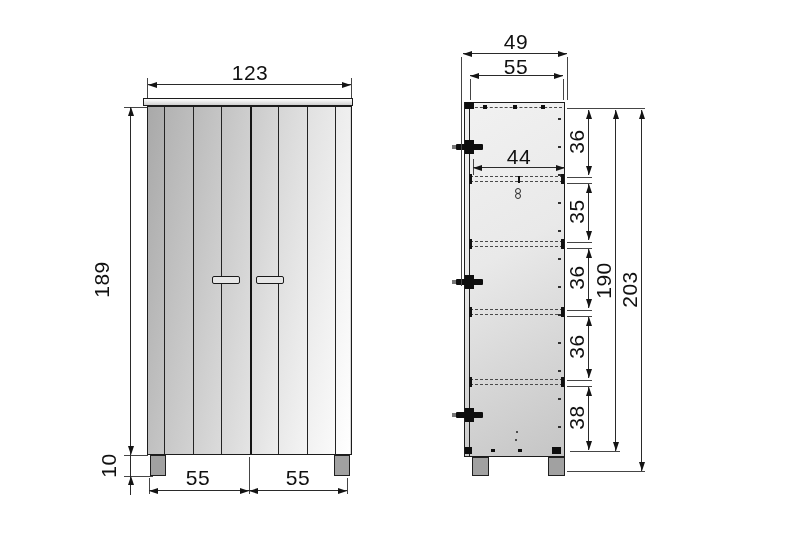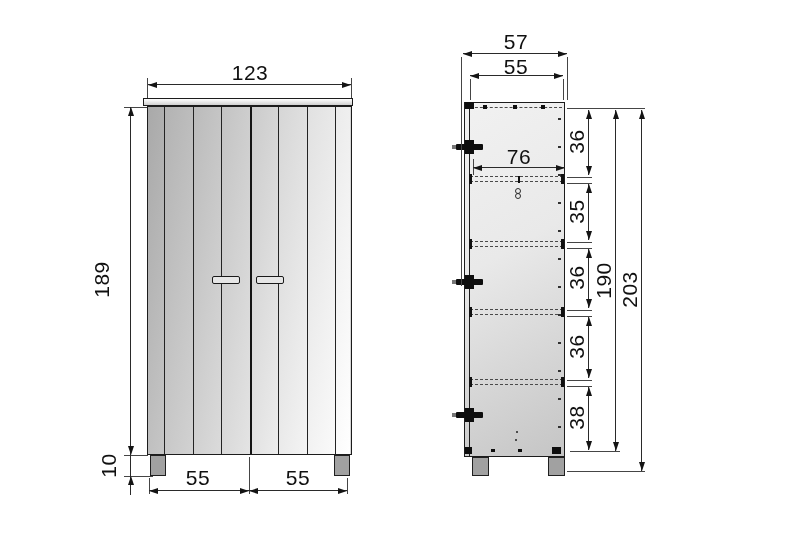--- a/index.html
+++ b/index.html
@@ -152,34 +152,34 @@
     <div class="blk" style="left:465px;top:408px;width:9px;height:14px"></div>
 
     <div class="leg" style="left:472px;top:457px;width:17px;height:19px"></div>
     <div class="leg" style="left:548px;top:457px;width:17px;height:19px"></div>
 
     <div class="ext" style="left:461px;top:57px;width:1px;height:229px"></div>
     <div class="ext" style="left:567px;top:57px;width:1px;height:43px"></div>
     <div class="ln" style="left:463px;top:53px;width:104px;height:1px"></div>
     <div class="arr a-l" style="left:463px;top:50.5px"></div>
     <div class="arr a-r" style="left:558px;top:50.5px"></div>
-    <div class="lbl" style="left:490px;top:30px;width:52px">57</div>
+    <div class="lbl" style="left:490px;top:30px;width:52px">49</div>
 
     <div class="ext" style="left:470px;top:79px;width:1px;height:21px"></div>
     <div class="ext" style="left:563px;top:79px;width:1px;height:21px"></div>
     <div class="ln" style="left:470px;top:75px;width:93px;height:1px"></div>
     <div class="arr a-l" style="left:470px;top:72.5px"></div>
     <div class="arr a-r" style="left:554px;top:72.5px"></div>
     <div class="lbl" style="left:490px;top:55px;width:52px">55</div>
 
     <div class="ext" style="left:473px;top:159px;width:1px;height:16px"></div>
     <div class="ln" style="left:473px;top:167px;width:92px;height:1px"></div>
     <div class="arr a-l" style="left:473px;top:164.5px"></div>
     <div class="arr a-r" style="left:556px;top:164.5px"></div>
-    <div class="lbl" style="left:493px;top:145px;width:52px">76</div>
+    <div class="lbl" style="left:493px;top:145px;width:52px">44</div>
 
     <div class="ext" style="left:567px;top:108px;width:78px;height:1px"></div>
     <div class="ext" style="left:567px;top:177px;width:25px;height:1px"></div>
     <div class="ext" style="left:567px;top:183px;width:25px;height:1px"></div>
     <div class="ext" style="left:567px;top:242px;width:25px;height:1px"></div>
     <div class="ext" style="left:567px;top:248px;width:25px;height:1px"></div>
     <div class="ext" style="left:567px;top:310px;width:25px;height:1px"></div>
     <div class="ext" style="left:567px;top:316px;width:25px;height:1px"></div>
     <div class="ext" style="left:567px;top:380px;width:25px;height:1px"></div>
     <div class="ext" style="left:567px;top:386px;width:25px;height:1px"></div>

